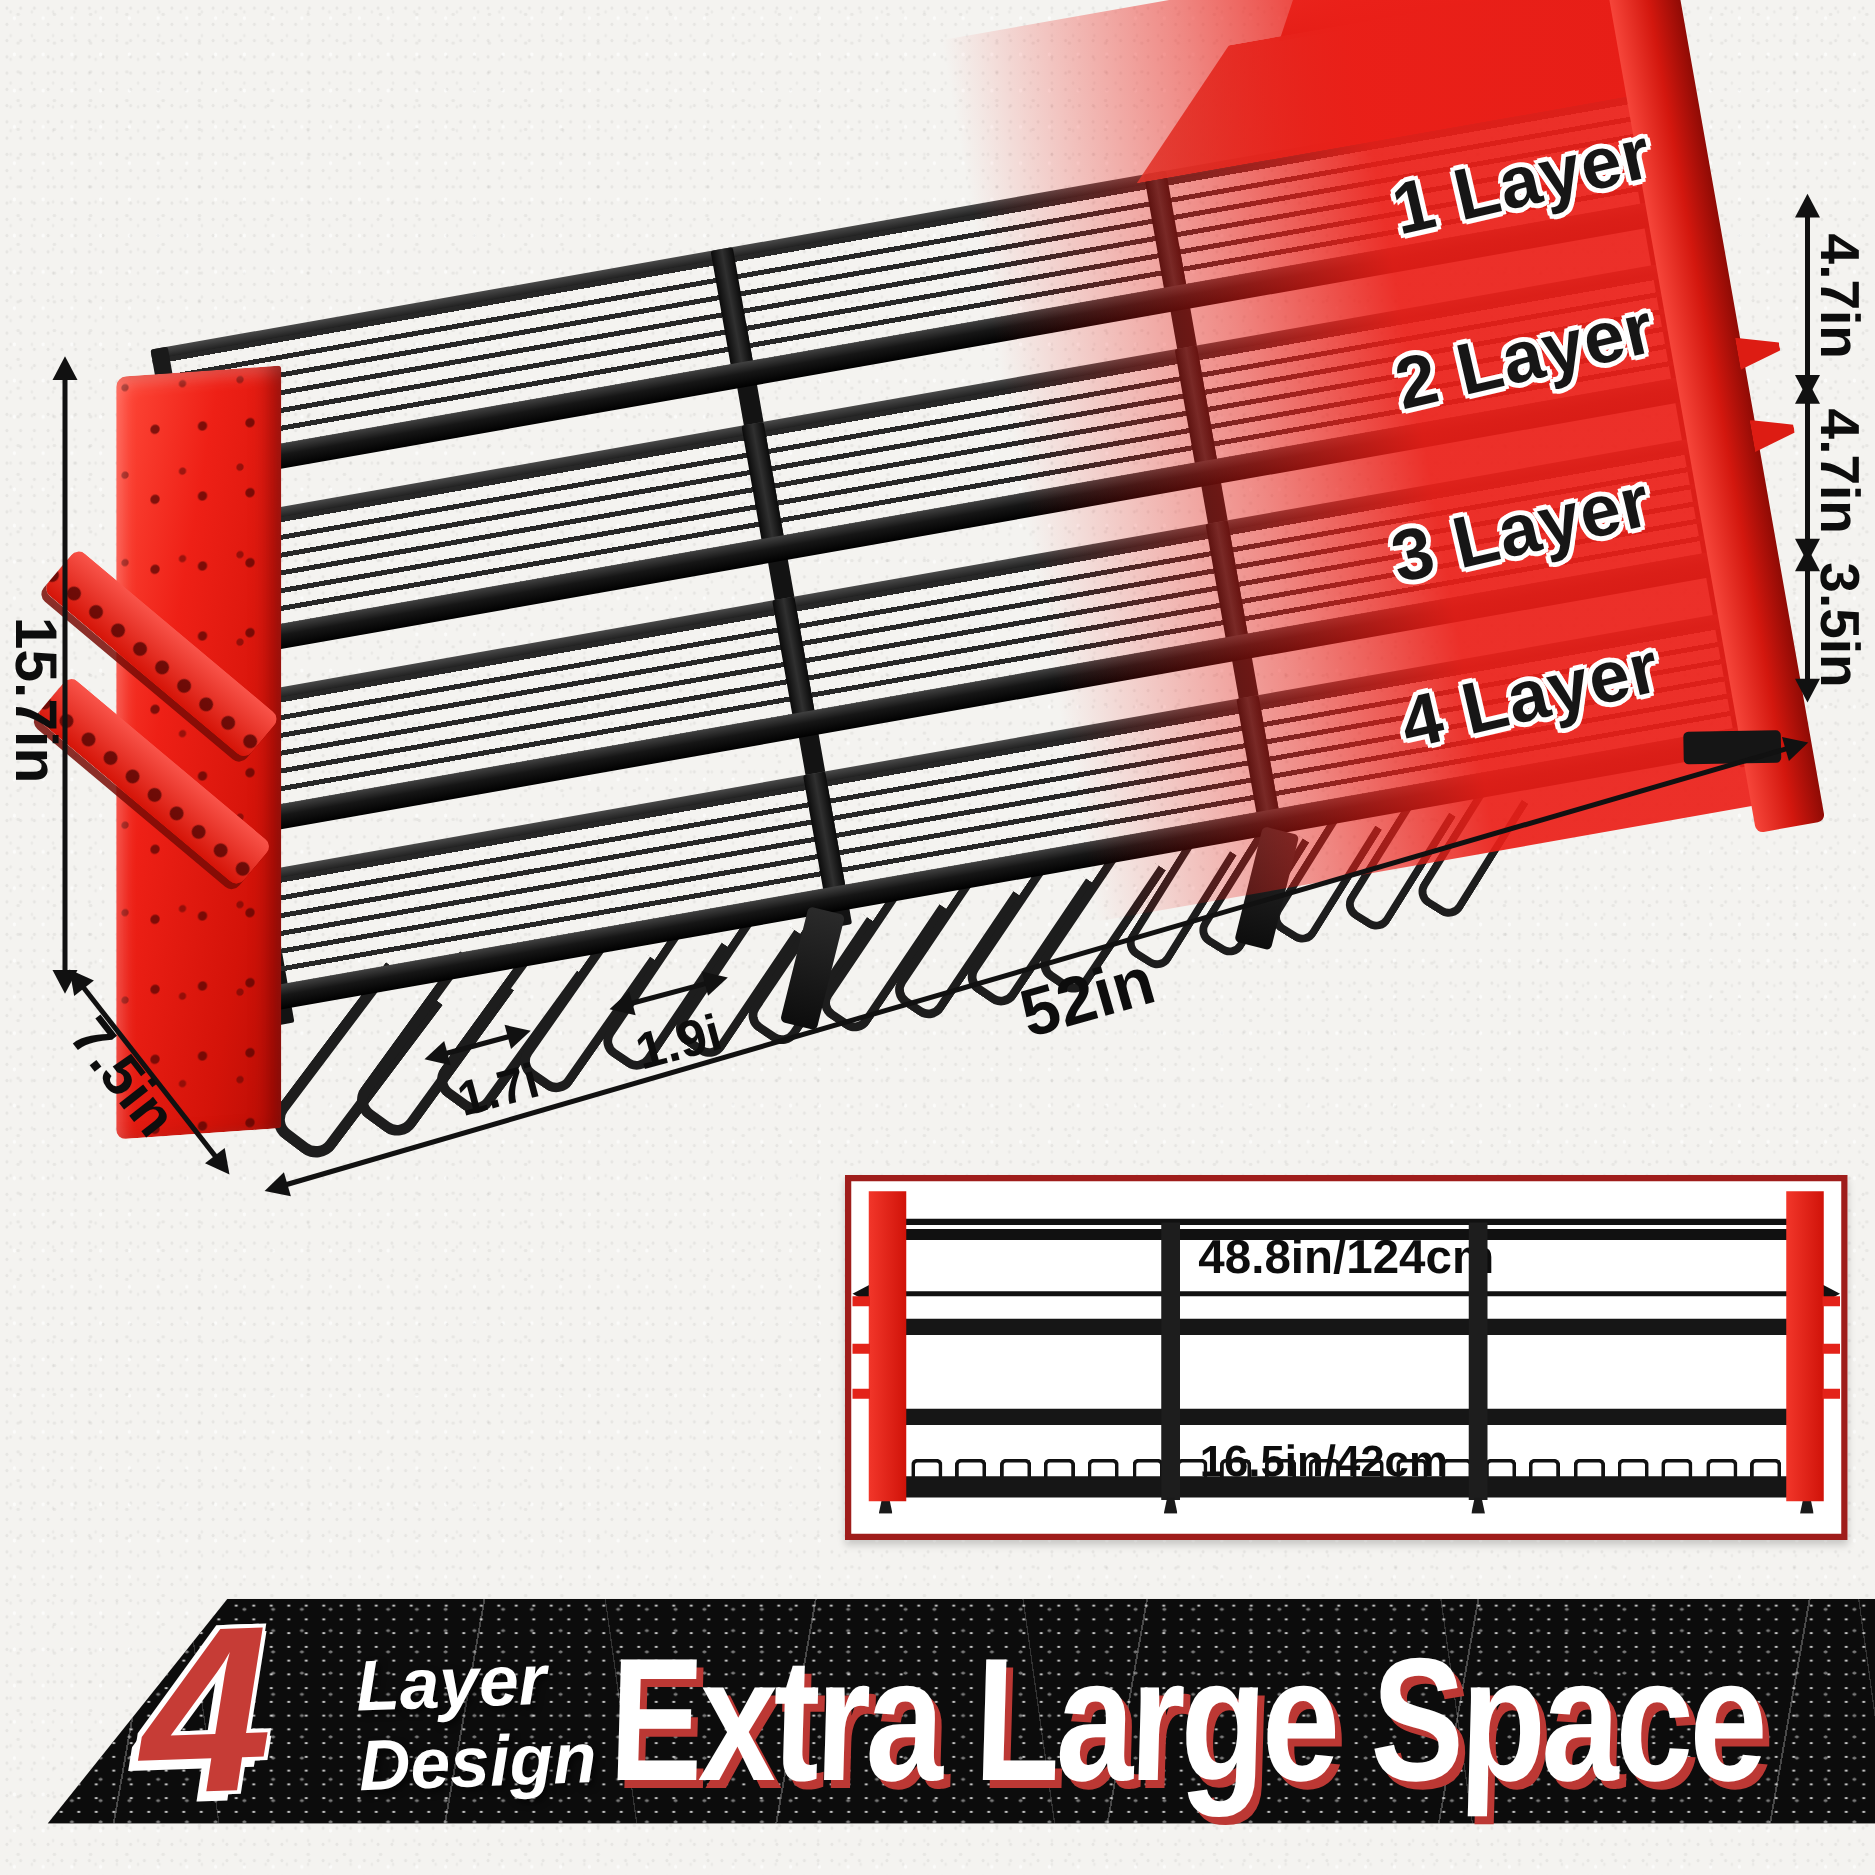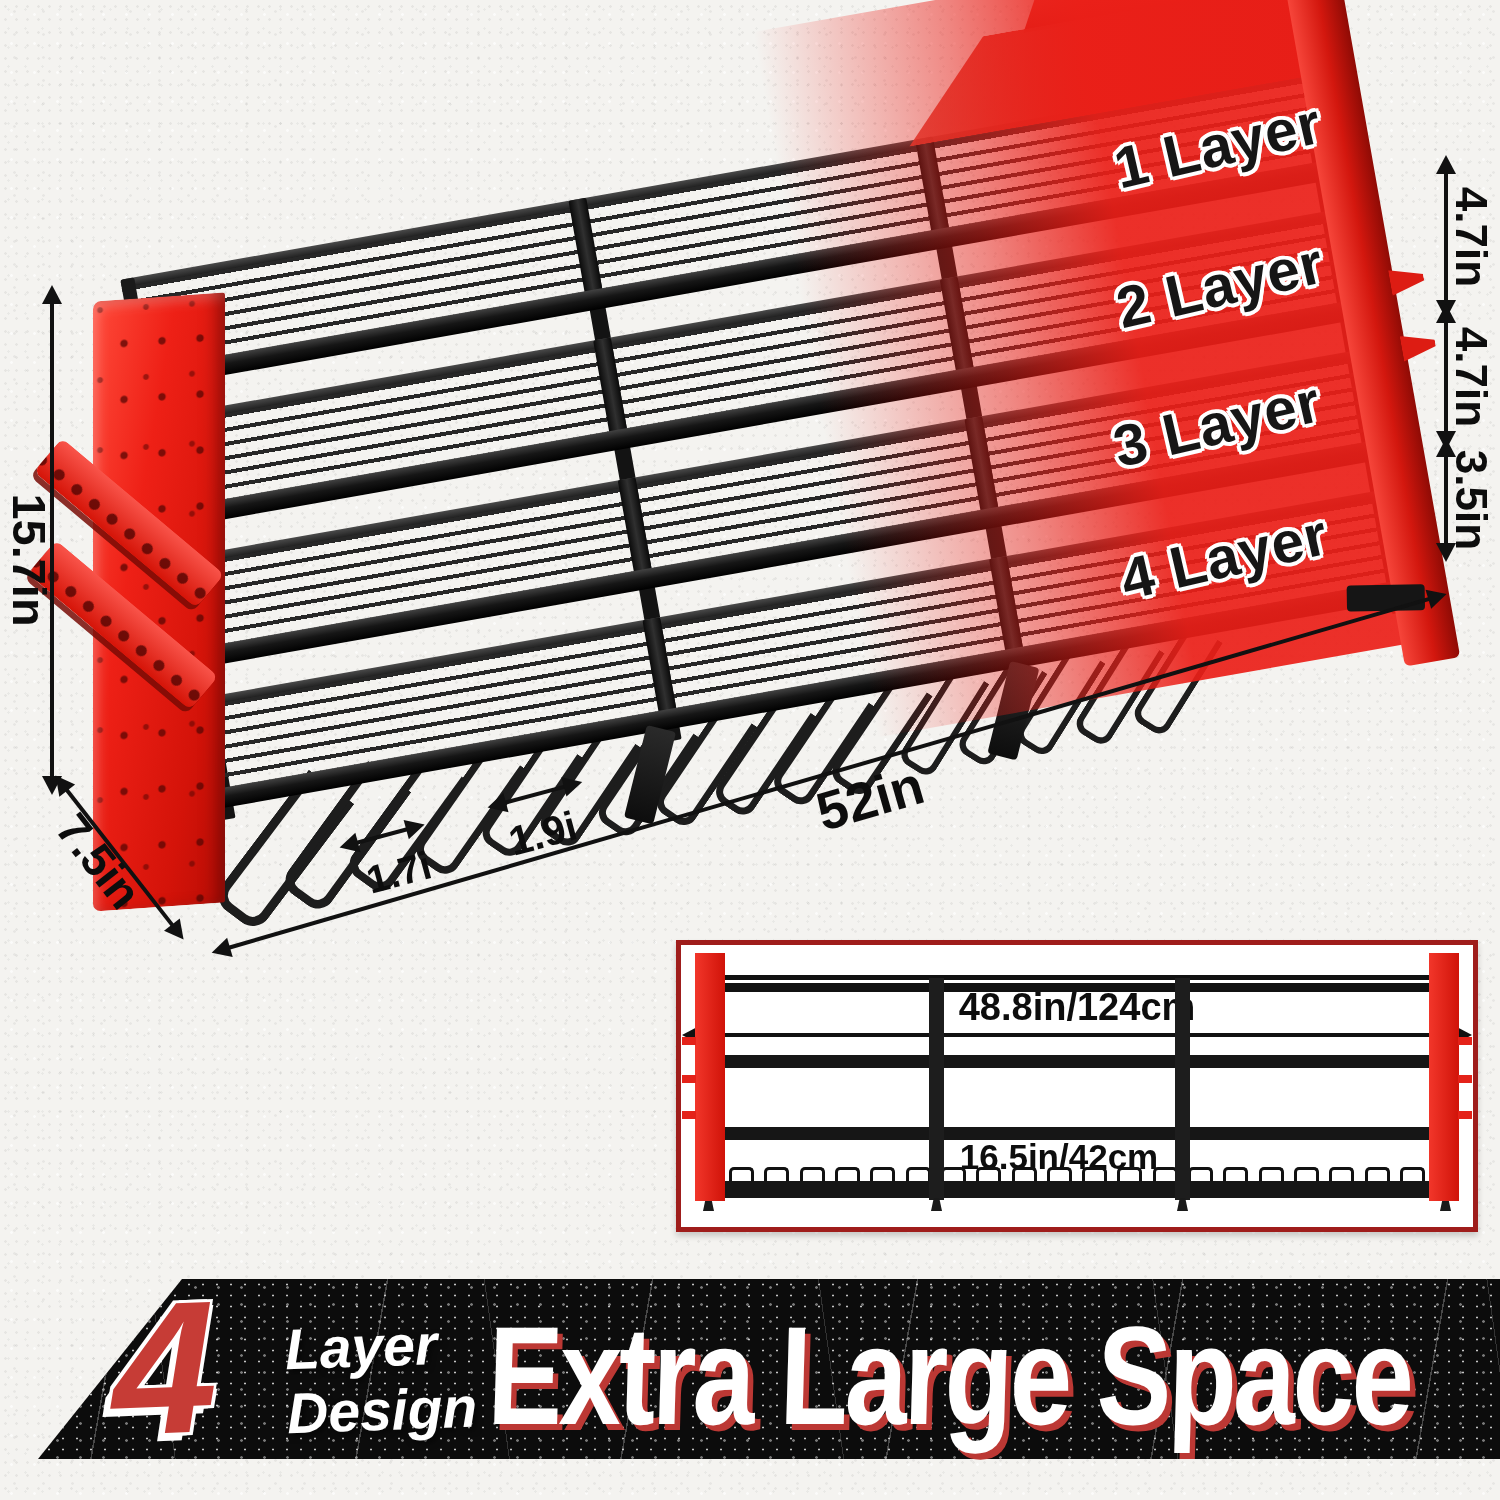--- a/index.html
+++ b/index.html
@@ -293,21 +293,21 @@
       <div class="ihook"></div>
     </div>
     <div class="ifoot" style="left:22px"></div>
     <div class="ifoot" style="left:250px"></div>
     <div class="ifoot" style="left:496px"></div>
     <div class="ifoot" style="right:22px"></div>
 
     <div class="dline h" style="left:18px;top:88px;width:756px"></div>
     <div class="dlabel" style="left:396px;top:62px;font-size:38px;transform:translate(-50%,-50%)">48.8in/124cm</div>
     <div class="dline h" style="left:256px;top:240px;width:246px"></div>
-    <div class="dlabel" style="left:378px;top:212px;font-size:35px;transform:translate(-50%,-50%);background:#fff;padding:0 6px">16.5in/42cm</div>
+    <div class="dlabel" style="left:378px;top:225px;font-size:35px;transform:translate(-50%,-50%);background:#fff;padding:0 6px">16.5in/42cm</div>
   </div>
 
   <div class="banner"></div>
   <div class="bn-4">4</div>
   <div class="bn-lines">
     <div>Layer</div>
     <div>Design</div>
   </div>
   <div class="bn-head">Extra Large Space</div>
 

